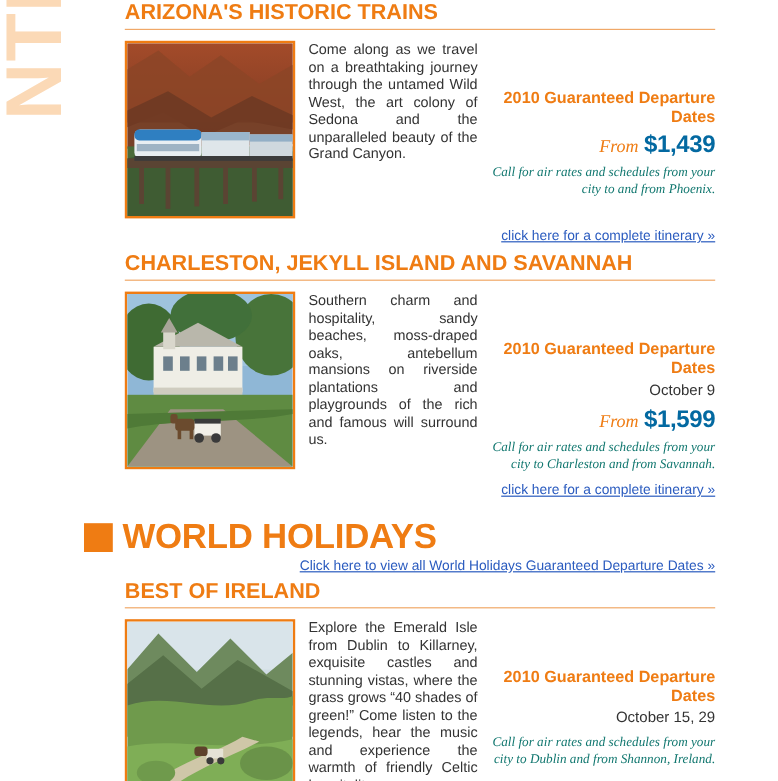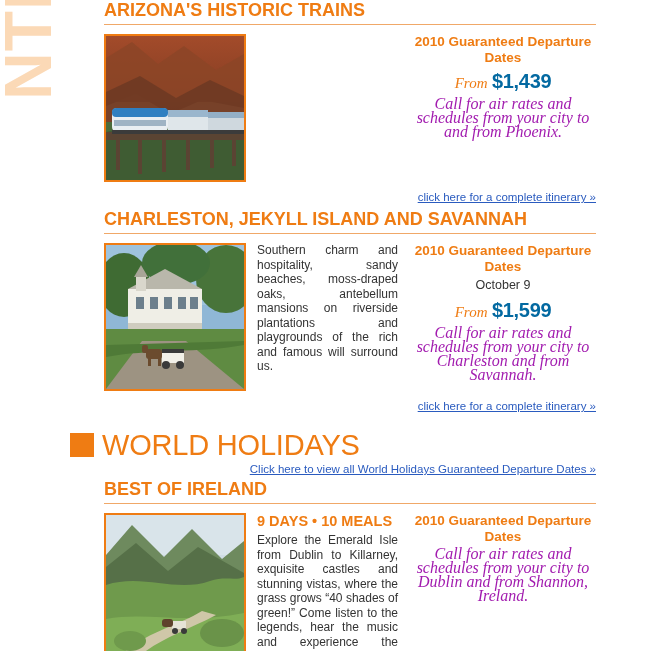--- a/index.html
+++ b/index.html
@@ -105,22 +105,23 @@
     color: #333333;
     font-size: 12px;
     line-height: 14.5px;
     text-align: justify;
     margin: 0;
   }
 
   .dates {
     flex: 1 1 auto;
     padding-left: 12px;
-    text-align: center;
+    text-align: right;
     box-sizing: border-box;
+    margin-top: 40px;
   }
 
   .dates-title {
     color: #ef7c13;
     font-weight: bold;
     font-size: 13.5px;
     line-height: 16px;
     margin: 0 0 2px 0;
   }
 
@@ -142,24 +143,24 @@
     font-size: 15px;
   }
   .price-amount {
     color: #0369a1;
     font-weight: bold;
     font-size: 20px;
     letter-spacing: -0.3px;
   }
 
   .call-note {
-    color: #a21caf;
+    color: #0f766e;
     font-family: "Liberation Serif", serif;
     font-style: italic;
-    font-size: 16px;
+    font-size: 11px;
     line-height: 14px;
     margin: 0;
   }
 
   .itin-link {
     display: block;
     text-align: right;
     color: #2a5bbf;
     font-size: 11.5px;
     text-decoration: underline;
@@ -177,21 +178,21 @@
   .banner-square {
     width: 24px;
     height: 24px;
     background: #ef7c13;
     flex: 0 0 auto;
     margin-right: 8px;
   }
   .banner-title {
     color: #ef7c13;
     font-size: 29px;
-    font-weight: normal;
+    font-weight: bold;
     letter-spacing: -0.2px;
     line-height: 30px;
     text-transform: uppercase;
   }
 
   .section-link {
     display: block;
     text-align: right;
     color: #2a5bbf;
     font-size: 11.5px;
@@ -249,20 +250,21 @@
               <rect x="62" y="74" width="40" height="22" fill="#dfe6ea"></rect>
               <rect x="62" y="74" width="40" height="7" fill="#9ab6cd"></rect>
               <rect x="102" y="76" width="36" height="20" fill="#cfd8de"></rect>
               <rect x="102" y="76" width="36" height="6" fill="#93afc6"></rect>
               <rect x="6" y="94" width="132" height="4" fill="#3b3b3b"></rect>
             </g>
           </svg>
         </div>
 
         <div class="descr">
+          <p class="blurb">Come along as we travel on a breathtaking journey through the untamed Wild West, the art colony of Sedona and the unparalleled beauty of the Grand Canyon.</p>
         </div>
 
         <div class="dates">
           <div class="dates-title">2010 Guaranteed Departure Dates</div>
           <div class="price-line">
             <span class="price-from">From</span>
             <span class="price-amount">$1,439</span>
           </div>
           <p class="call-note">Call for air rates and schedules from your city to and from Phoenix.</p>
         </div>
@@ -354,26 +356,26 @@
             <g>
               <rect x="66" y="106" width="14" height="8" fill="#e6e3d6"></rect>
               <circle cx="69" cy="116" r="3" fill="#3a3a3a"></circle>
               <circle cx="78" cy="116" r="3" fill="#3a3a3a"></circle>
               <rect x="56" y="104" width="11" height="8" rx="3" fill="#5e422b"></rect>
             </g>
           </svg>
         </div>
 
         <div class="descr">
-          <div class="meals">9 DAYS • 10 MEALS</div>
           <p class="blurb">Explore the Emerald Isle from Dublin to Killarney, exquisite castles and stunning vistas, where the grass grows “40 shades of green!” Come listen to the legends, hear the music and experience the warmth of friendly Celtic hospitality.</p>
         </div>
 
         <div class="dates">
           <div class="dates-title">2010 Guaranteed Departure Dates</div>
+          <div class="dates-list" style="white-space:pre-line;">October 15, 29</div>
           <p class="call-note">Call for air rates and schedules from your city to Dublin and from Shannon, Ireland.</p>
         </div>
       </div>
 
     </div>
 
   </div>
 </div>
 
 </body></html>

